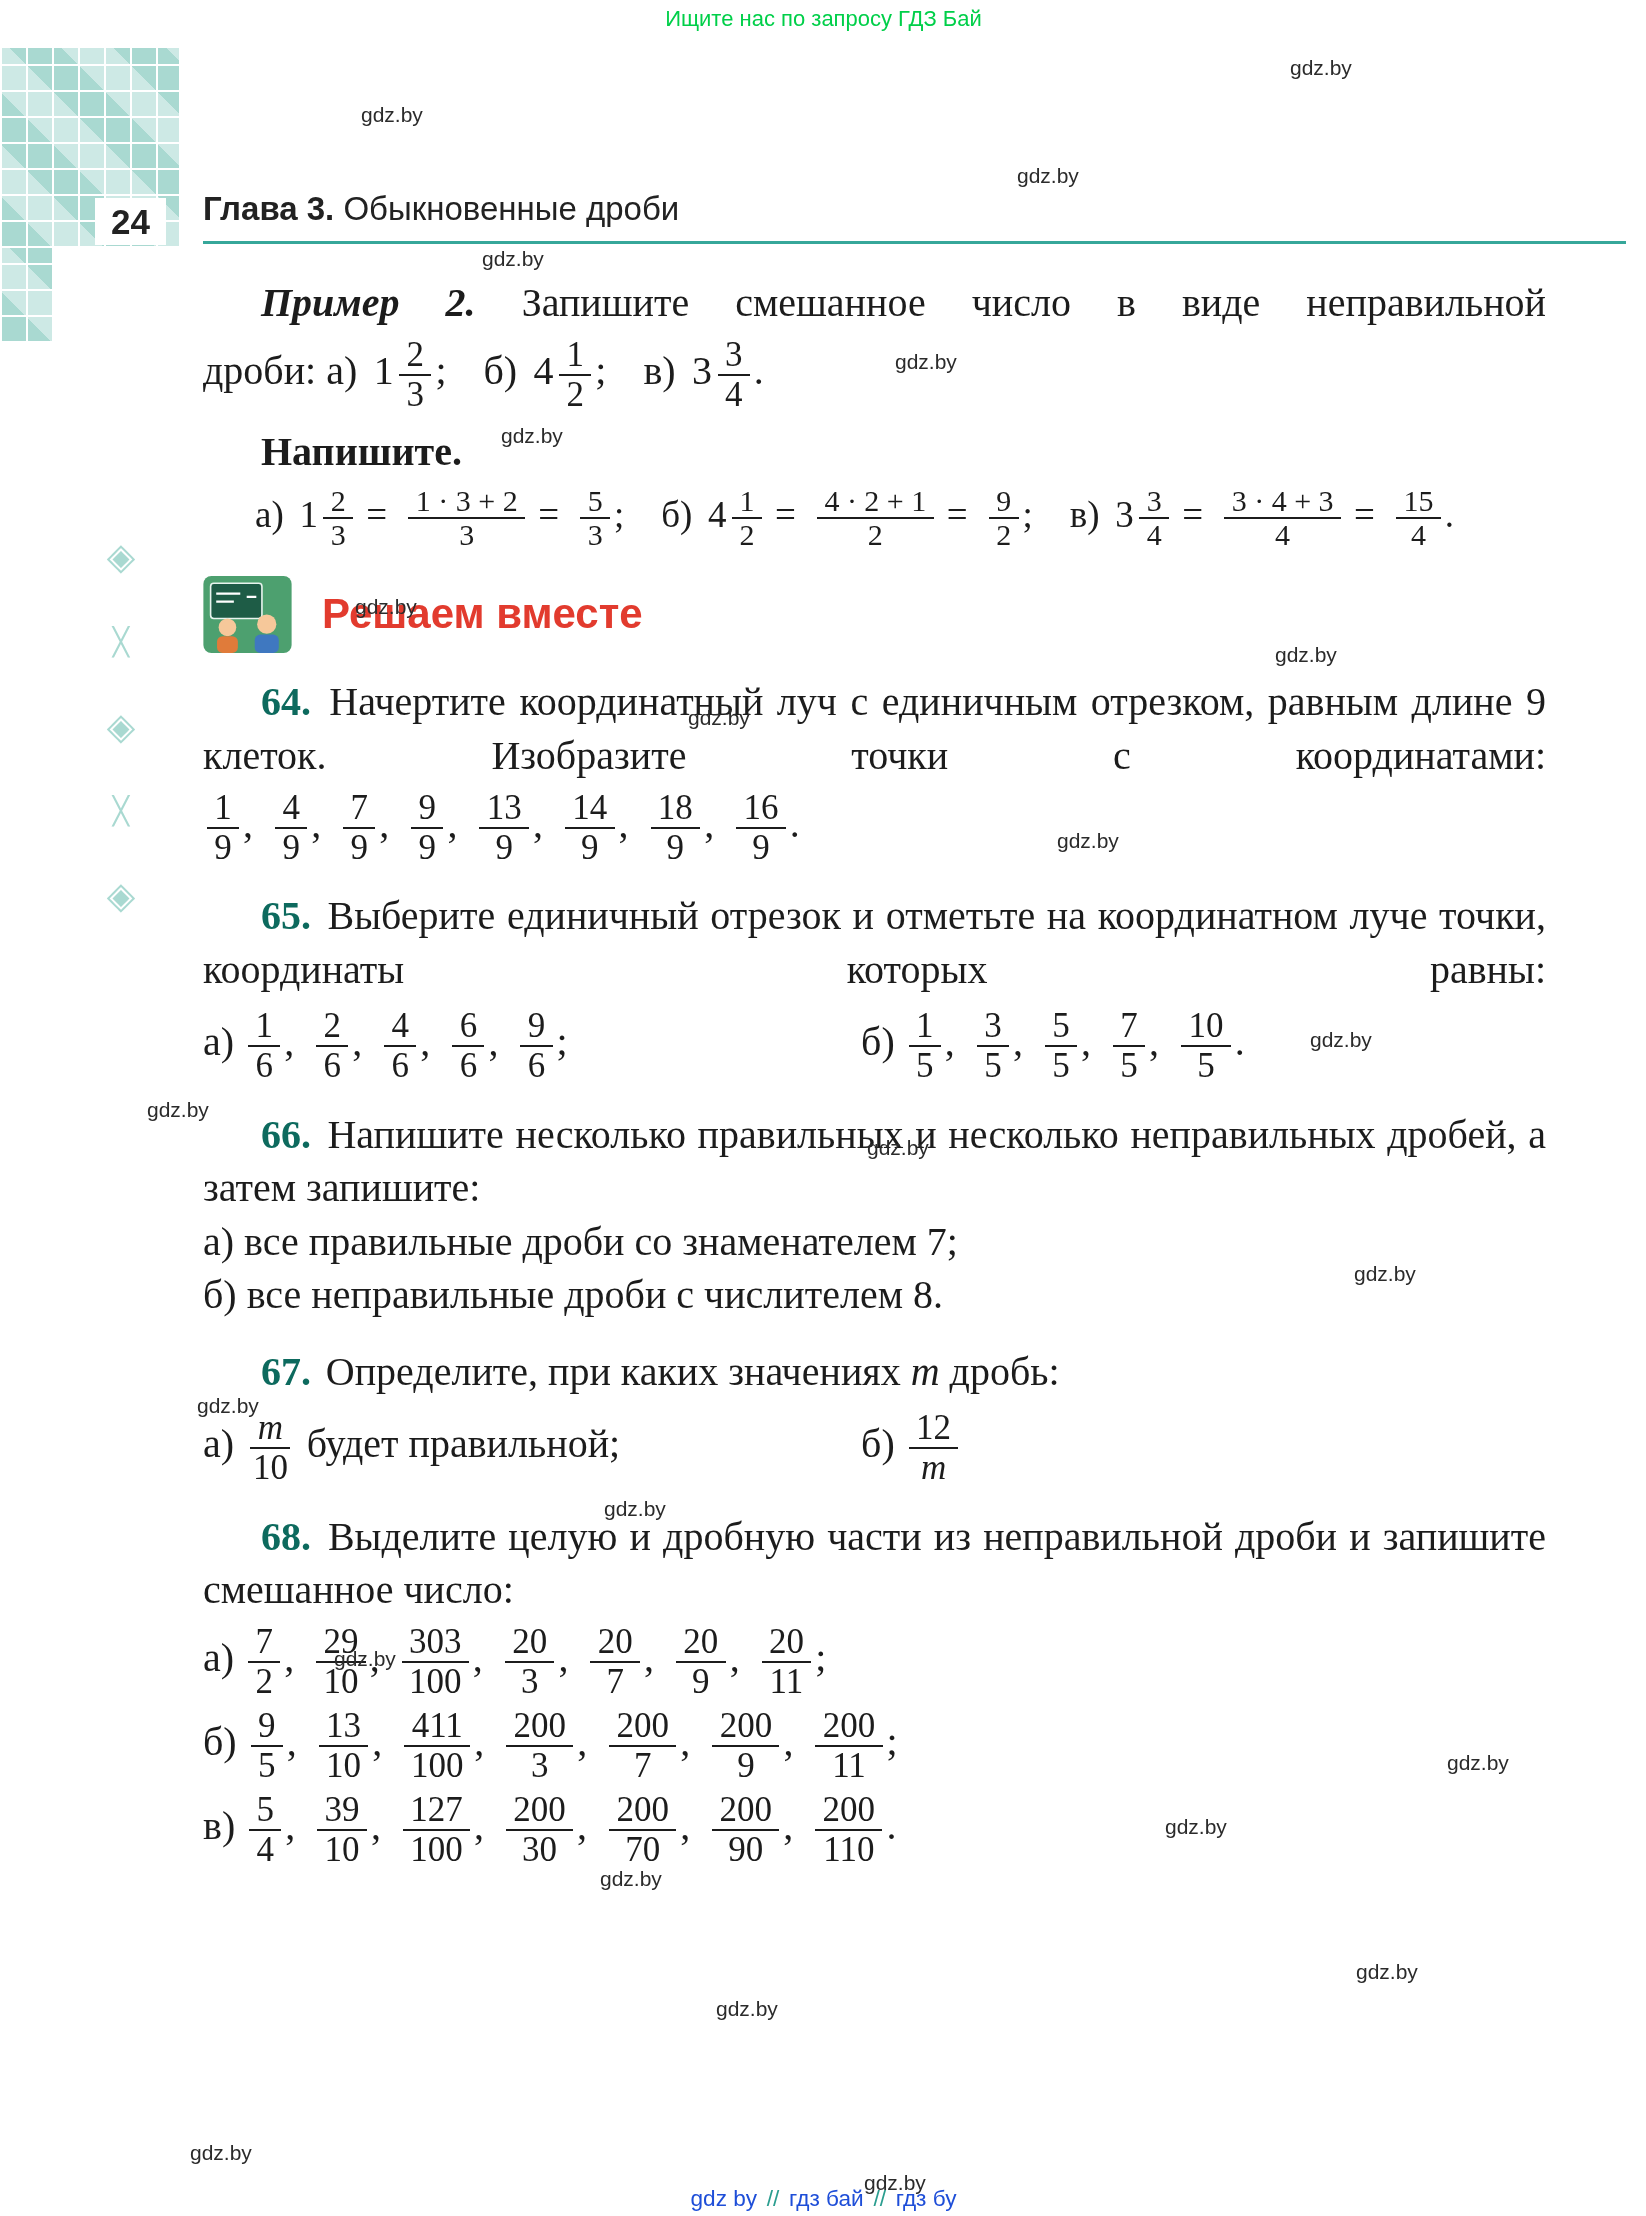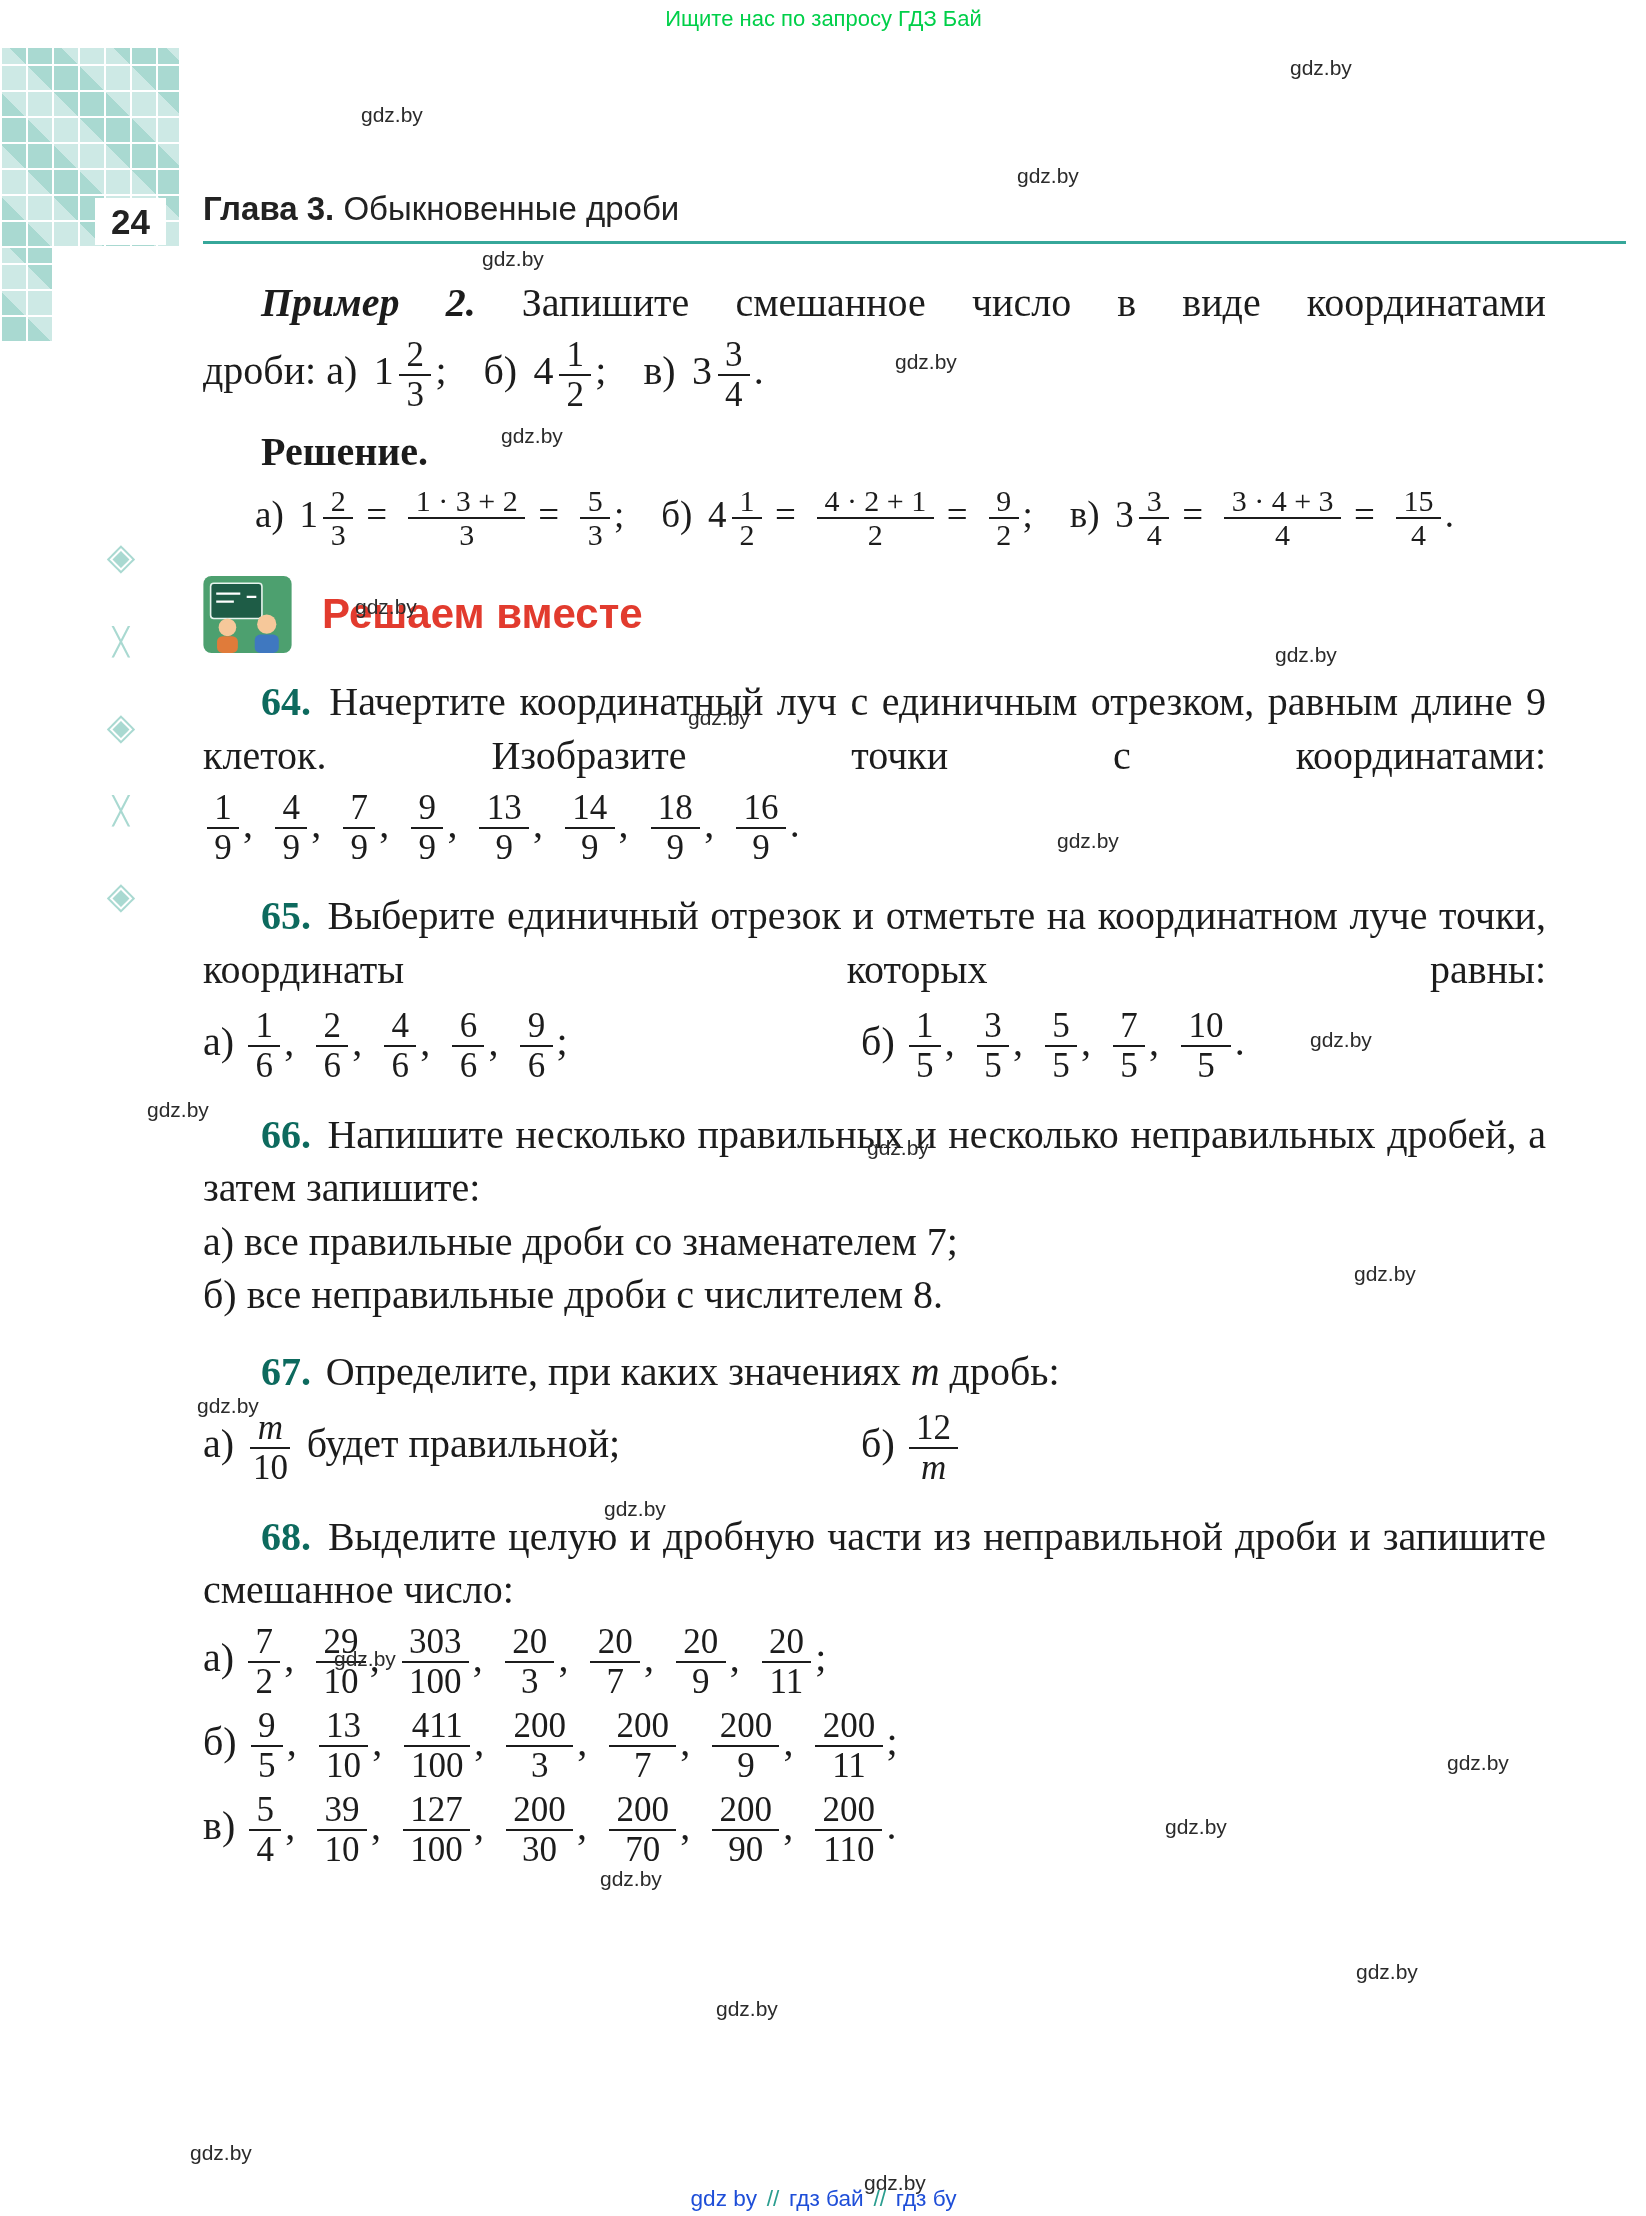--- a/index.html
+++ b/index.html
@@ -102,37 +102,37 @@
 
   <div class="pagenum">24</div>
 
   <div class="content">
 
     <div class="chapter-header">
       <b>Глава 3.</b><span> Обыкновенные дроби</span>
     </div>
 
     <div class="para indent force-justify example-p">
-      <b><i class="example-label">Пример 2.</i></b><span> Запишите смешанное число в виде координатами</span>
+      <b><i class="example-label">Пример 2.</i></b><span> Запишите смешанное число в виде неправильной</span>
     </div>
     <div class="para frac-line">
       <span>дроби: </span><span data-fracs="example.items"><span class="fp">а) </span><span class="fw">1</span><span class="frac">
             <span class="fn">2</span>
             <span class="fd">3</span>
           </span><span class="fs">;</span><span class="fp">б) </span><span class="fw">4</span><span class="frac">
             <span class="fn">1</span>
             <span class="fd">2</span>
           </span><span class="fs">;</span><span class="fp">в) </span><span class="fw">3</span><span class="frac">
             <span class="fn">3</span>
             <span class="fd">4</span>
           </span><span class="fs">.</span></span>
     </div>
 
     <div class="para indent sol-label">
-      <b>Решение.</b>
+      <b>Напишите.</b>
     </div>
     <div class="para frac-line tight sol-line">
       <span data-fracs="example.solution"><span class="fp">а) </span><span class="fw">1</span><span class="frac">
             <span class="fn">2</span>
             <span class="fd">3</span>
           </span><span class="fs"> = </span><span class="frac">
             <span class="fn">1 · 3 + 2</span>
             <span class="fd">3</span>
           </span><span class="fs"> = </span><span class="frac">
             <span class="fn">5</span>

